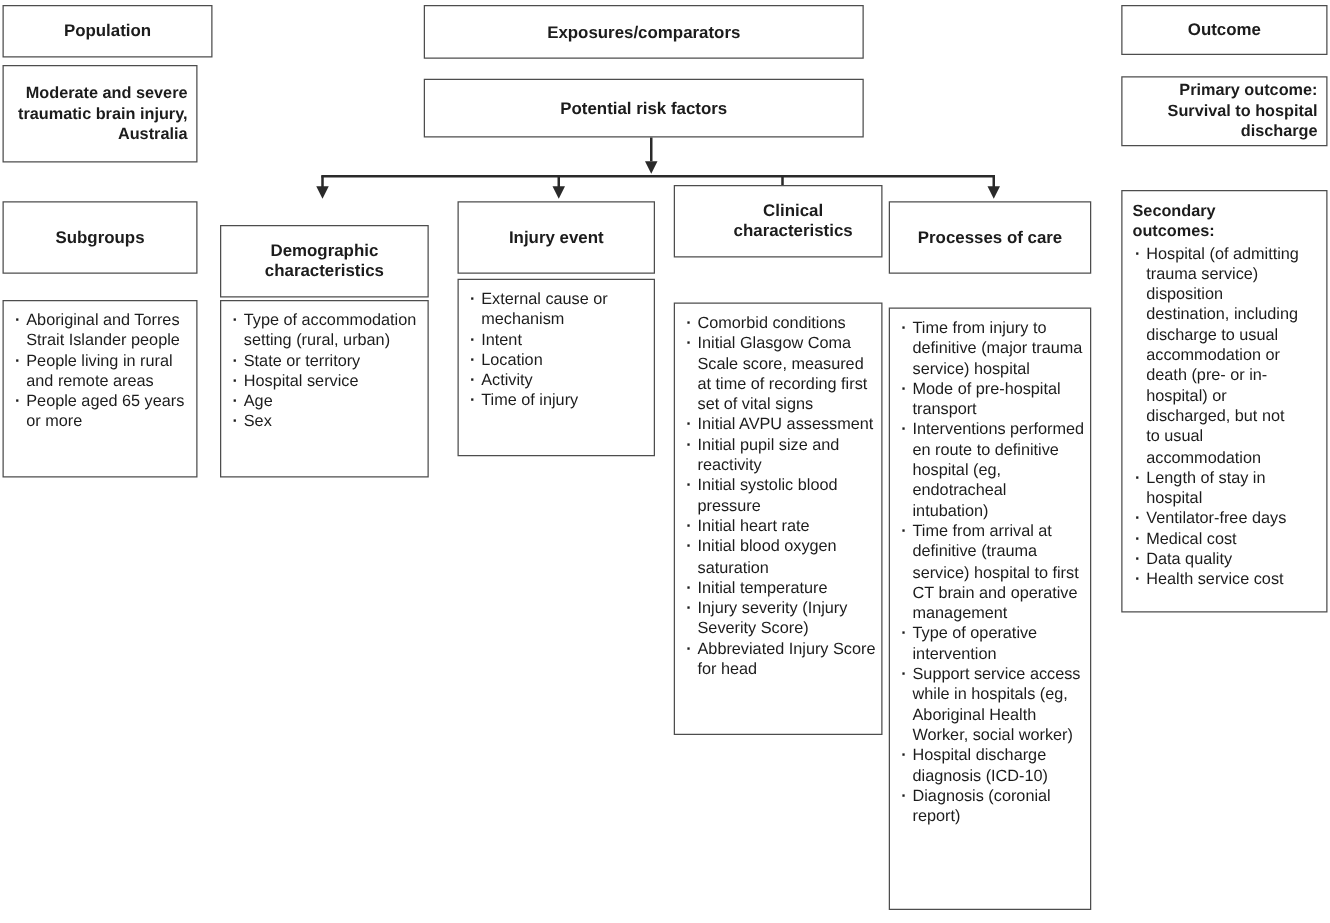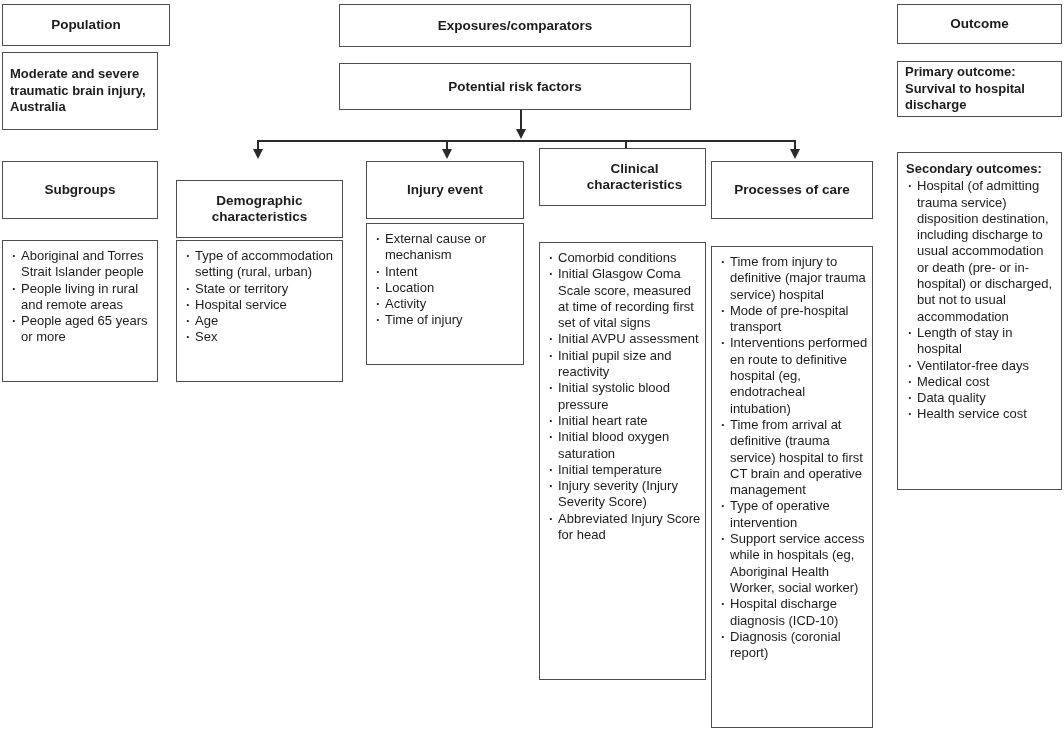--- a/index.html
+++ b/index.html
@@ -10,21 +10,21 @@
   }
   .box{
     position:absolute;border:1.5px solid #4d4d4d;background:#ffffff;
     box-sizing:border-box;
   }
   .hdr{
     display:flex;align-items:center;justify-content:center;text-align:center;
     font-size:13.5px;font-weight:700;line-height:16px;padding:2px 8px;
   }
   .centerbox{
-    display:flex;align-items:center;justify-content:center;text-align:left;
+    display:flex;align-items:center;justify-content:center;text-align:right;
     font-size:13px;font-weight:700;line-height:16.5px;padding:2px 7px;
   }
   .listbox{
     font-size:13px;line-height:16.3px;font-weight:400;
     padding:7px 4px 4px 7px;
   }
   .li{position:relative;padding-left:11px;}
   .li::before{content:"\00B7";position:absolute;left:2px;font-weight:700;}
   .sec-title{font-weight:700;margin-bottom:1px;}
   .line{position:absolute;background:#2a2a2a;}
@@ -40,27 +40,27 @@
   #sub-list{left:2px;top:240px;width:156px;height:142px;}
   
   #exp-header{left:339px;top:4px;width:352px;height:43px;}
   #risk-box{left:339px;top:63px;width:352px;height:47px;}
   
   #cat0-header{left:176px;top:161px;width:167px;height:58px;margin-top:19px;}
   #cat0-list{left:176px;top:240px;width:167px;height:142px;}
   #cat1-header{left:366px;top:161px;width:158px;height:58px;}
   #cat1-list{left:366px;top:223px;width:158px;height:142px;}
   #cat2-header{left:539px;top:148px;width:167px;height:58px;padding-left:32px;}
-  #cat2-list{left:539px;top:242px;width:167px;height:438px;}
+  #cat2-list{left:539px;top:242px;width:167px;height:346px;}
   #cat3-header{left:711px;top:161px;width:162px;height:58px;}
   #cat3-list{left:711px;top:246px;width:162px;height:482px;}
   
   #out-header{left:897px;top:4px;width:165px;height:40px;}
   #out-primary{left:897px;top:61px;width:165px;height:56px;}
-  #out-secondary{left:897px;top:152px;width:165px;height:338px;padding:8px 4px 4px 8px;}
+  #out-secondary{left:897px;top:152px;width:165px;height:338px;padding:8px 20px 4px 8px;}
 </style>
 </head>
 <body>
 
 <div id="pop-header" class="box hdr">Population</div>
 <div id="pop-desc" class="box centerbox">Moderate and severe traumatic brain injury, Australia</div>
 <div id="sub-header" class="box hdr">Subgroups</div>
 <div id="sub-list" class="box listbox">
     <div class="li">Aboriginal and Torres Strait Islander people</div>
     <div class="li">People living in rural and remote areas</div>

